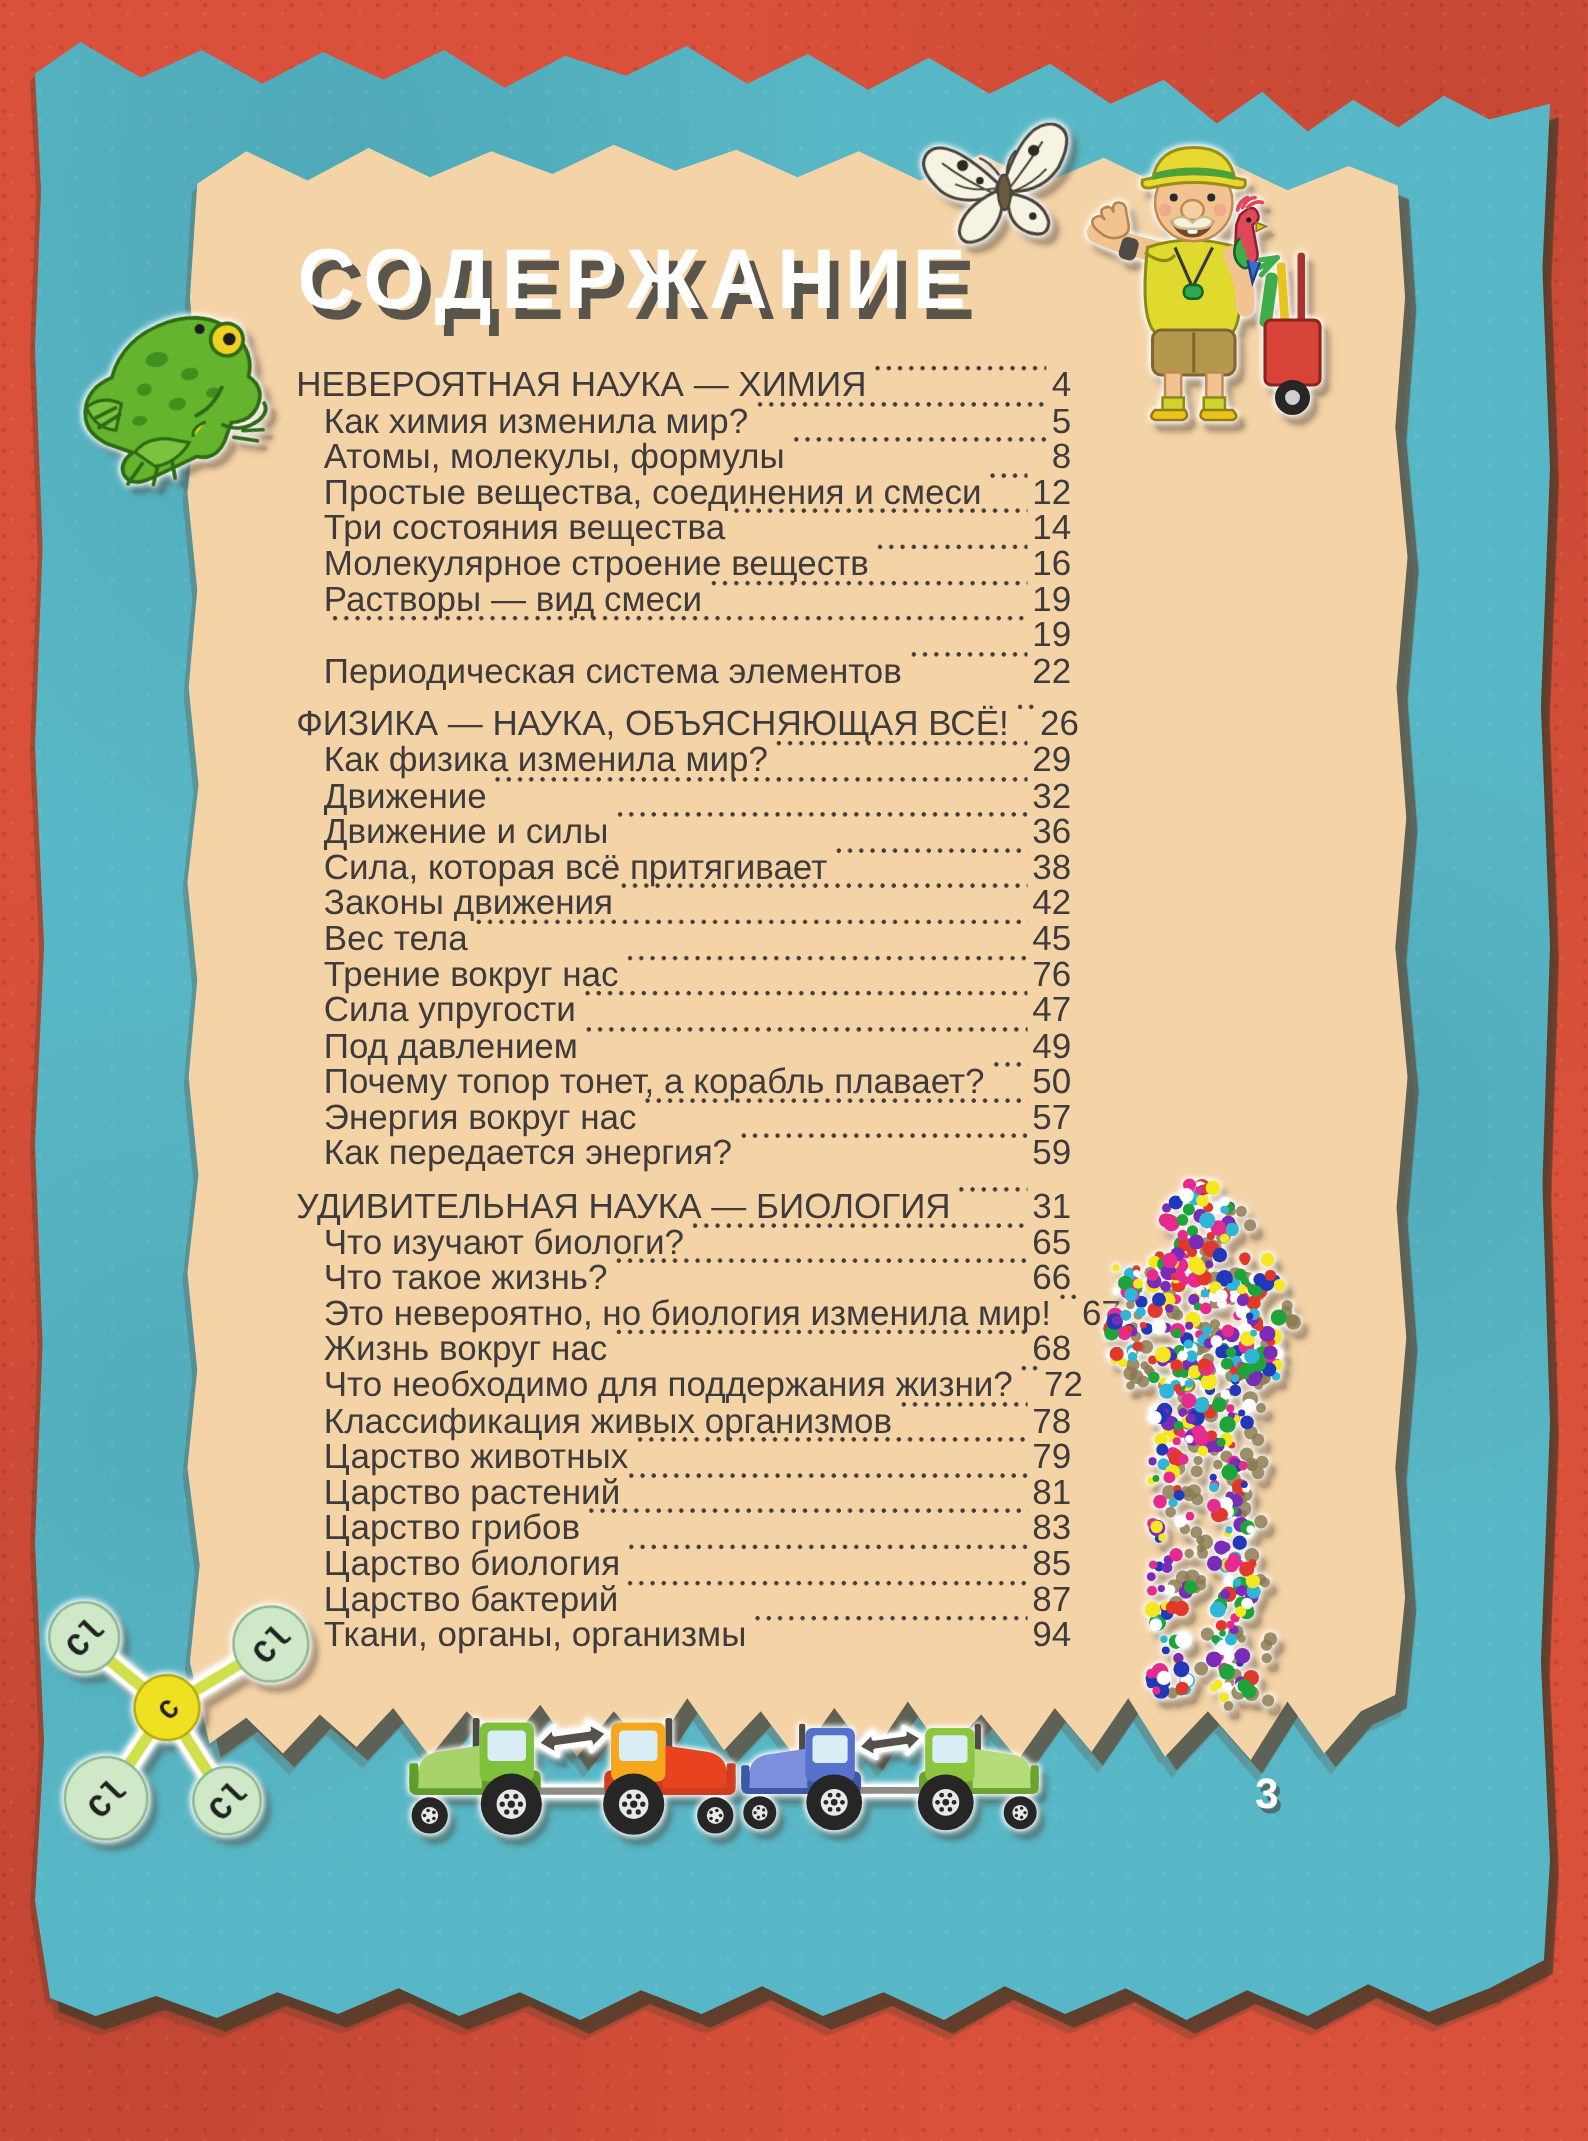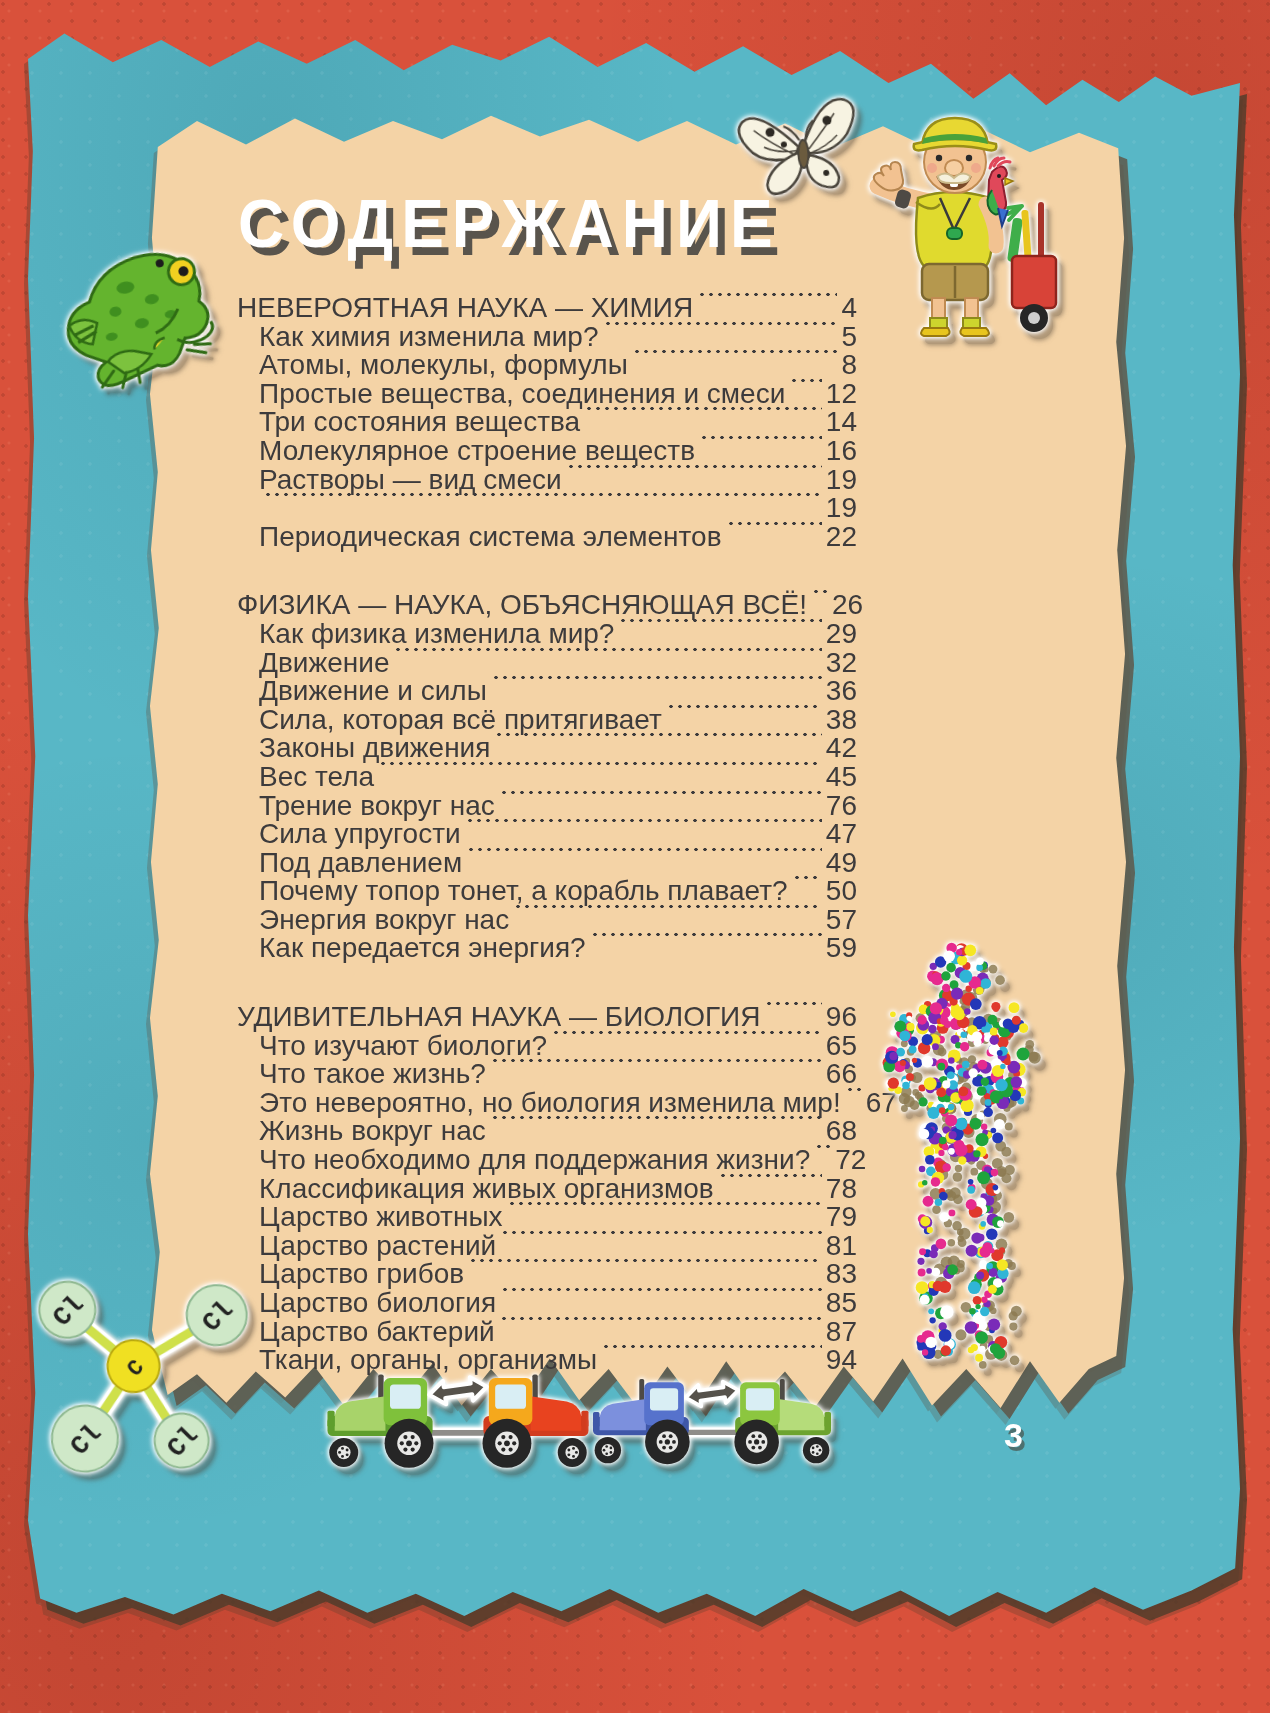--- a/index.html
+++ b/index.html
@@ -43,21 +43,21 @@
     width:100%;height:100%;background:#f4d3a6;position:relative;
     clip-path:polygon(1% 3%, 5% 1%, 10% 2.8%, 15% 0.8%, 20% 2.6%, 25% 1%, 30% 2.4%, 35% 0.6%, 40% 2.2%, 45% 0.9%, 50% 2.6%, 55% 1%, 60% 2.8%, 65% 1.2%, 70% 3%, 75% 1.4%, 80% 3.2%, 85% 1.6%, 90% 3.4%, 95% 1.9%, 99% 3.1%, 99.6% 10%, 98.8% 18%, 99.8% 26%, 98.9% 34%, 99.7% 42%, 98.8% 50%, 99.8% 58%, 98.9% 66%, 99.7% 74%, 98.8% 82%, 99.6% 90%, 98.8% 96%, 96% 97%, 93% 99.6%, 90% 96.4%, 87% 100%, 83.5% 97%, 80% 99.8%, 77% 96.2%, 74% 99.5%, 71% 96.8%, 68% 100%, 65% 97.2%, 62% 99.6%, 59% 96.4%, 56% 99.8%, 53% 96.8%, 50% 100%, 47% 97%, 44% 99.4%, 41% 96.2%, 38% 99.6%, 35% 97%, 32% 99.8%, 29% 96.6%, 26% 99.4%, 23% 97%, 20% 99.8%, 17% 96.8%, 14% 99.2%, 11% 97.2%, 8% 99.6%, 5% 97.4%, 2% 99%, 0.4% 94%, 1.2% 88%, 0.2% 82%, 1% 76%, 0.2% 70%, 1.1% 64%, 0.3% 58%, 1% 52%, 0.2% 46%, 1.1% 40%, 0.3% 34%, 1% 28%, 0.2% 22%, 1.1% 16%, 0.4% 10%);
   }
   .page-title{
     position:absolute;left:238px;top:184px;margin:0;
     font-size:64px;font-weight:bold;letter-spacing:8px;color:#ffffff;
     text-shadow:7px 8px 0 #59544c;
     transform:scaleY(1.06);transform-origin:left top;
   }
   .toc{position:absolute;left:237px;top:292px;width:620px;}
-  .toc-section + .toc-section{margin-top:40px;}
+  .toc-section + .toc-section{margin-top:14px;}
   .row{display:flex;align-items:flex-start;height:28.6px;font-size:28px;color:#3d3b3c;}
   .row .lbl{white-space:nowrap;}
   .row.sub{padding-left:22px;}
   .dots{
     flex:1;height:5px;margin:0 2px 4px 7px;min-width:14px;
     background-image:radial-gradient(circle at 2px 2.5px, #3d3b3c 1.5px, rgba(0,0,0,0) 1.9px);
     background-size:9px 5px;background-repeat:repeat-x;background-position:left bottom;
   }
   .pg{white-space:nowrap;margin-left:2px;}
   .page-num{
@@ -200,21 +200,21 @@
       <div class="row sub">
         <span class="lbl">Как передается энергия?</span>
         <span class="dots"></span>
         <span class="pg">59</span>
       </div>
     </div>
     <div class="toc-section">
       <div class="row head">
         <span class="lbl">УДИВИТЕЛЬНАЯ НАУКА — БИОЛОГИЯ</span>
         <span class="dots"></span>
-        <span class="pg">96</span>
+        <span class="pg">31</span>
       </div>
       <div class="row sub">
         <span class="lbl">Что изучают биологи?</span>
         <span class="dots"></span>
         <span class="pg">65</span>
       </div>
       <div class="row sub">
         <span class="lbl">Что такое жизнь?</span>
         <span class="dots"></span>
         <span class="pg">66</span>

